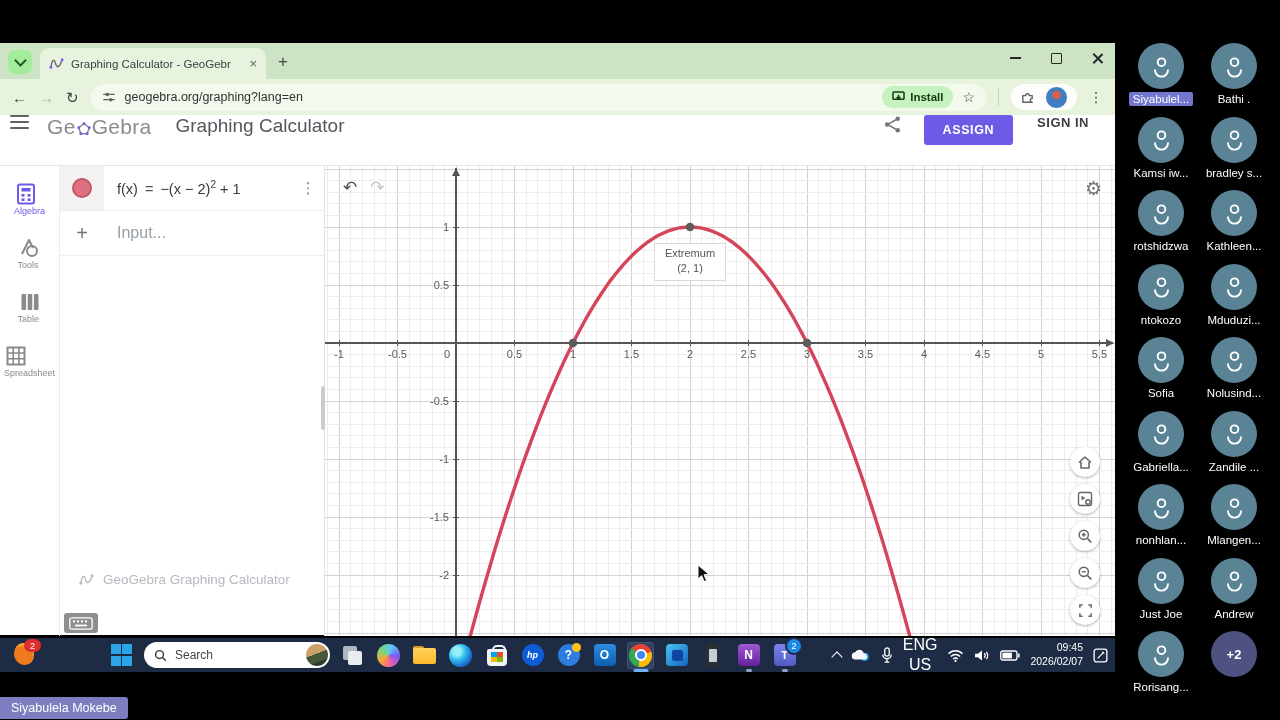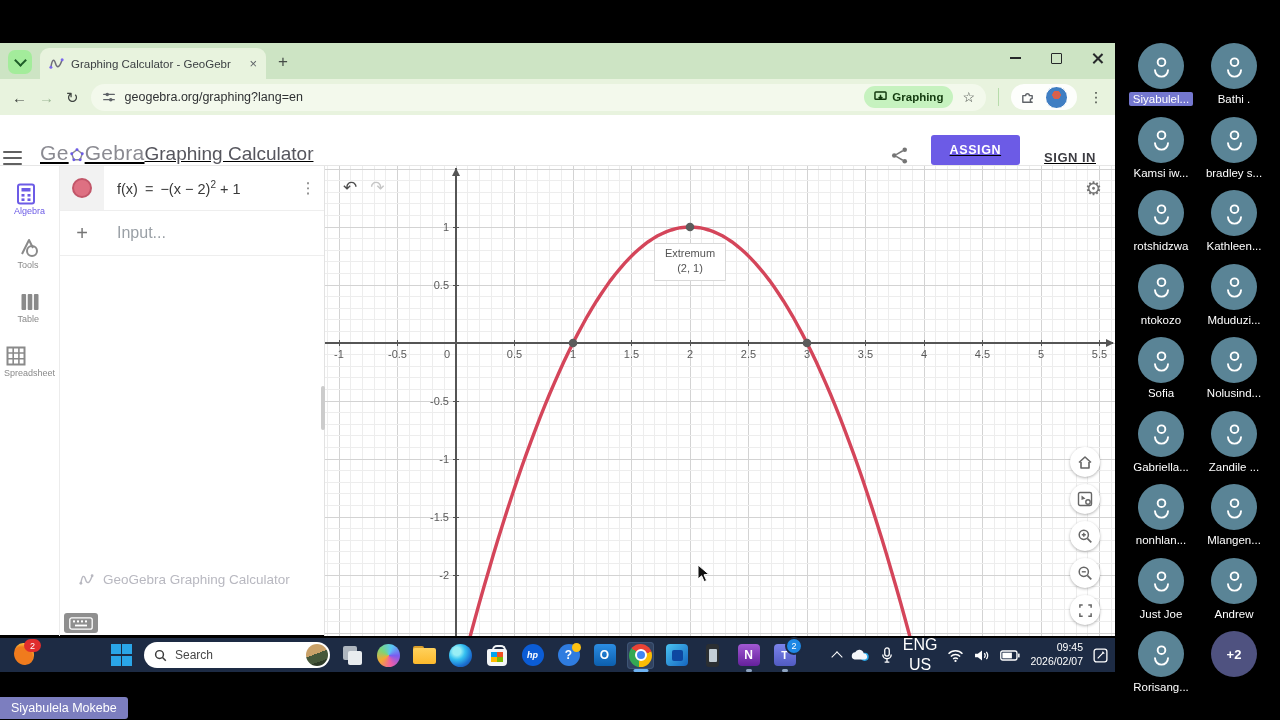--- a/index.html
+++ b/index.html
@@ -28,26 +28,26 @@
   .omnibox{flex:1;height:27px;background:#f3f9ec;border-radius:14px;display:flex;align-items:center;gap:9px;padding:0 6px 0 11px;justify-content:flex-end;}
   .url{font-size:12.5px;color:#2f3133;flex:1;}
   .install{display:flex;align-items:center;gap:5px;background:#c6f2bf;border-radius:12px;height:22px;padding:0 10px;color:#123a0e;font-size:11.5px;font-weight:bold;}
   .star{font-size:14px;color:#3f4440;margin-right:5px;}
   .tb-sep{width:1px;height:18px;background:#b7dcab;}
   .ext-pill{background:#fdfefc;border-radius:14px;height:26px;display:flex;align-items:center;gap:10px;padding:0 9px;}
   .profile-dot{width:21px;height:21px;border-radius:50%;background:radial-gradient(circle at 50% 38%,#d8604a 0 24%,#3f7ec2 26% 100%);border:1.5px solid #fff;}
   .kebab{color:#3f4440;font-size:14px;}
 
   
-  .gg-header{height:50px;background:#fff;border-bottom:1px solid #e6e6e6;display:flex;align-items:flex-end;padding:0 3px;text-decoration:underline;}
+  .gg-header{height:50px;background:#fff;border-bottom:1px solid #e6e6e6;display:flex;align-items:flex-start;padding:0 10px;}
   .hamburger{width:19px;display:flex;flex-direction:column;gap:4px;margin-right:18px;}
   .hamburger i{height:2px;background:#616161;border-radius:1px;}
   .logo{font-size:21px;color:#8b8b92;display:flex;align-items:center;letter-spacing:.3px;}
   .logo svg{margin:3px 1px 0 1px;}
-  .app-title{font-size:19px;color:#56565e;margin-left:0;}
+  .app-title{font-size:19px;color:#56565e;margin-left:24px;}
   .hd-space{flex:1;}
   .share-ic{margin-right:22px;}
   .assign{background:#6c5be6;color:#fff;font-size:12.5px;font-weight:bold;letter-spacing:.6px;padding:8px 19px;border-radius:3px;}
   .signin{color:#3c3c42;font-size:13px;font-weight:bold;letter-spacing:.5px;margin:0 16px 0 24px;}
 
   .content{display:flex;height:470px;}
   .side{width:60px;border-right:1px solid #ececec;display:flex;flex-direction:column;align-items:center;padding-top:16px;gap:20px;box-sizing:border-box;}
   .side-item{display:flex;flex-direction:column;align-items:flex-start;}
   .side-label{font-size:9px;color:#8a8a8a;}
   .side-item.active .side-label{color:#6c5be6;}
@@ -171,21 +171,21 @@
             </g>
               <circle cx="6" cy="5" r="2" fill="#5f6368"></circle>
               <circle cx="10" cy="11" r="2" fill="#5f6368"></circle>
           </svg>
           <span class="url">geogebra.org/graphing?lang=en</span>
           <span class="install">
             <svg width="13" height="12" viewBox="0 0 14 13">
               <rect x="1" y="1" width="12" height="8" rx="1" fill="none" stroke="#123a0e" stroke-width="1.6"></rect>
               <path d="M7 4 v4 M5 6.5 L7 8.5 L9 6.5" fill="none" stroke="#123a0e" stroke-width="1.6"></path>
             </svg>
-            <span>Graphing</span>
+            <span>Install</span>
           </span>
           <span class="star">☆</span>
         </div>
         <div class="tb-sep"></div>
         <div class="ext-pill">
           <svg width="15" height="15" viewBox="0 0 16 16">
             <path d="M3 6 h3 a2 2 0 1 1 4 0 h3 v3 a2 2 0 1 0 0 4 v0 h-10 z" fill="none" stroke="#5f6368" stroke-width="1.5" stroke-linejoin="round"></path>
           </svg>
           <span class="profile-dot"></span>
         </div>

